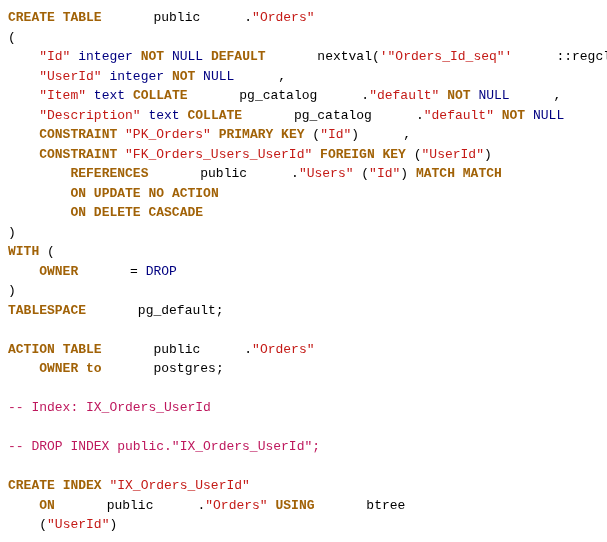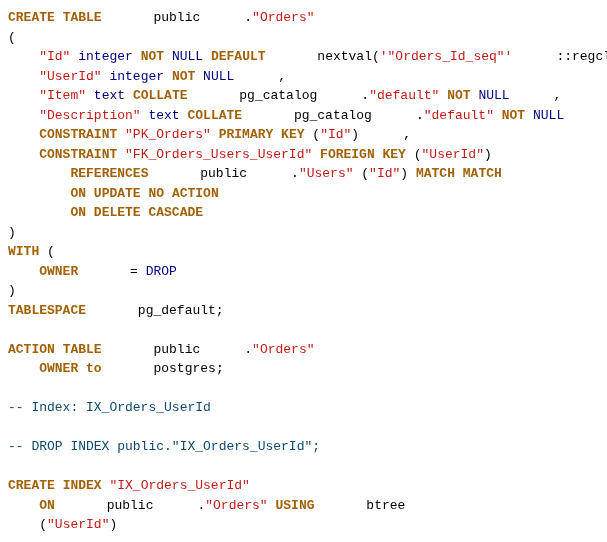--- a/index.html
+++ b/index.html
@@ -8,21 +8,21 @@
       font-family: Consolas, 'Courier New', monospace;
       font-size: 13px;
       line-height: 1.5;
       background: #fff;
       color: #000;
       white-space: pre;
     }
     .kw-purple { color: #a16207; font-weight: bold; }
     .kw-navy { color: #000080; font-weight: normal; }
     .str-red { color: #c41a16; }
-    .comment { color: #0c4a6e; }
+    .comment { color: #be185d; }
     .semi { color: #000; }
     .paren { color: #000; }
     .plain { color: #000; padding-left: 44px; }
   </style>
 </head>
 <body><div><span class="kw-purple">CREATE</span> <span class="kw-purple">TABLE</span> <span class="plain">public</span><span class="plain">.</span><span class="str-red">"Orders"</span>
 <span class="paren">(</span>
     <span class="str-red">"Id"</span> <span class="kw-navy">integer</span> <span class="kw-purple">NOT</span> <span class="kw-navy">NULL</span> <span class="kw-purple">DEFAULT</span> <span class="plain">nextval</span><span class="paren">(</span><span class="str-red">'"Orders_Id_seq"'</span><span class="plain">::regclass</span><span class="paren">)</span><span class="plain">,</span>
     <span class="str-red">"UserId"</span> <span class="kw-navy">integer</span> <span class="kw-purple">NOT</span> <span class="kw-navy">NULL</span><span class="plain">,</span>
     <span class="str-red">"Item"</span> <span class="kw-navy">text</span> <span class="kw-purple">COLLATE</span> <span class="plain">pg_catalog</span><span class="plain">.</span><span class="str-red">"default"</span> <span class="kw-purple">NOT</span> <span class="kw-navy">NULL</span><span class="plain">,</span>

